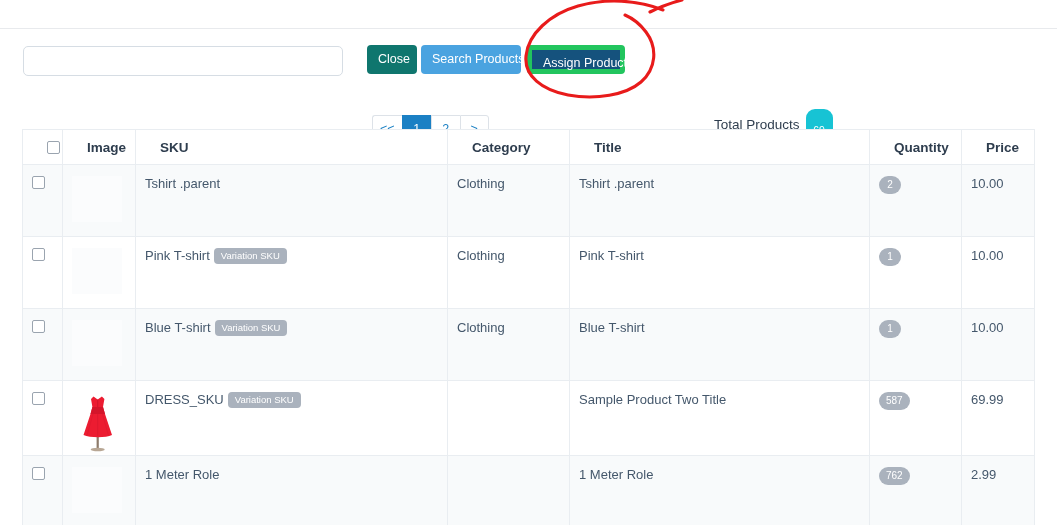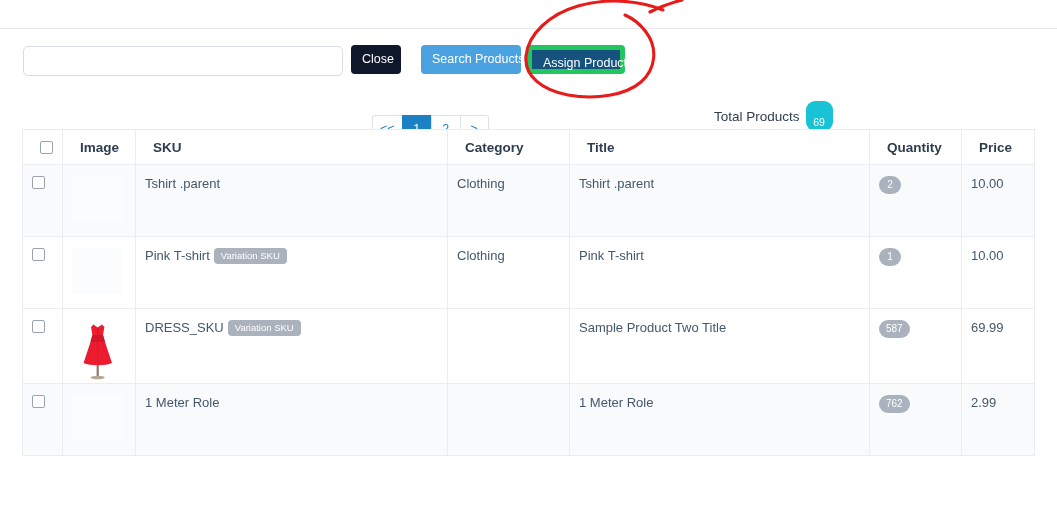--- a/index.html
+++ b/index.html
@@ -62,23 +62,23 @@
     color: #ffffff;
     font-family: "Liberation Sans", sans-serif;
     font-size: 12.5px;
     line-height: 29px;
     text-align: center;
     cursor: pointer;
     padding: 0 11px;
     white-space: nowrap;
   }
   .btn-close {
-    left: 351px;
+    left: 367px;
     width: 50px;
-    background: #0f172a;
+    background: #0f766e;
   }
   .btn-search {
     left: 421px;
     width: 100px;
     background: #4aa3e0;
   }
   .btn-assign {
     left: 527px;
     width: 98px;
     background: #15527d;
@@ -112,21 +112,21 @@
   .pg.active {
     background: #1b80c4;
     border-color: #1b80c4;
     color: #ffffff;
   }
 
   
   .total-wrap {
     position: absolute;
     left: 714px;
-    top: 72px;
+    top: 80px;
     display: flex;
     align-items: center;
     gap: 6px;
   }
   .total-label {
     font-size: 13.5px;
     color: #2e3d4e;
   }
   .total-badge {
     display: inline-block;
@@ -158,21 +158,21 @@
     vertical-align: top;
     padding: 0;
   }
   table.products th {
     height: 34px;
     font-size: 13.5px;
     font-weight: bold;
     color: #2e3d4e;
     text-align: left;
     background: #ffffff;
-    padding: 0 17px;
+    padding: 0 24px;
     vertical-align: middle;
   }
   table.products td {
     height: 60px;
     font-size: 13px;
     color: #44576b;
     padding: 11px 9px 0;
   }
   tr.striped td { background: #f8fafb; }
 
@@ -314,20 +314,30 @@
         <tr>
           <td class="cell-chk">
        <input type="checkbox" style=""></td>
      <td><span class="thumb-ph" style="display:inline-block"></span></td>
      <td><span>Pink T-shirt</span><span class="variation-badge">Variation SKU</span></td>
      <td>Clothing</td>
      <td>Pink T-shirt</td>
      <td><span class="qty-badge">1</span></td>
      <td>10.00</td>
         </tr>
+        <tr class="striped">
+          <td class="cell-chk">
+       <input type="checkbox" style=""></td>
+     <td><span class="thumb-ph" style="display:inline-block"></span></td>
+     <td><span>Blue T-shirt</span><span class="variation-badge">Variation SKU</span></td>
+     <td>Clothing</td>
+     <td>Blue T-shirt</td>
+     <td><span class="qty-badge">1</span></td>
+     <td>10.00</td>
+        </tr>
         <tr>
           <td class="cell-chk">
        <input type="checkbox" style=""></td>
      <td><span>
 <svg class="thumb-dress" viewBox="0 0 52 62" xmlns="http://www.w3.org/2000/svg">
   <rect x="24.6" y="40" width="2.2" height="19" fill="#8d7a6a"></rect>
   <ellipse cx="25.7" cy="59.5" rx="7" ry="1.8" fill="#b8a795"></ellipse>
   <path d="M19 9 L21.5 6.5 L25.7 9.5 L29.9 6.5 L32.4 9 L31 17 L33 24
            L40 45 C 34 48, 18 48, 11.5 45 L18.5 24 L20.4 17 Z" fill="#ec1c31"></path>
   <path d="M20.4 17 L31 17 L33 24 L18.5 24 Z" fill="#d4152a"></path>

